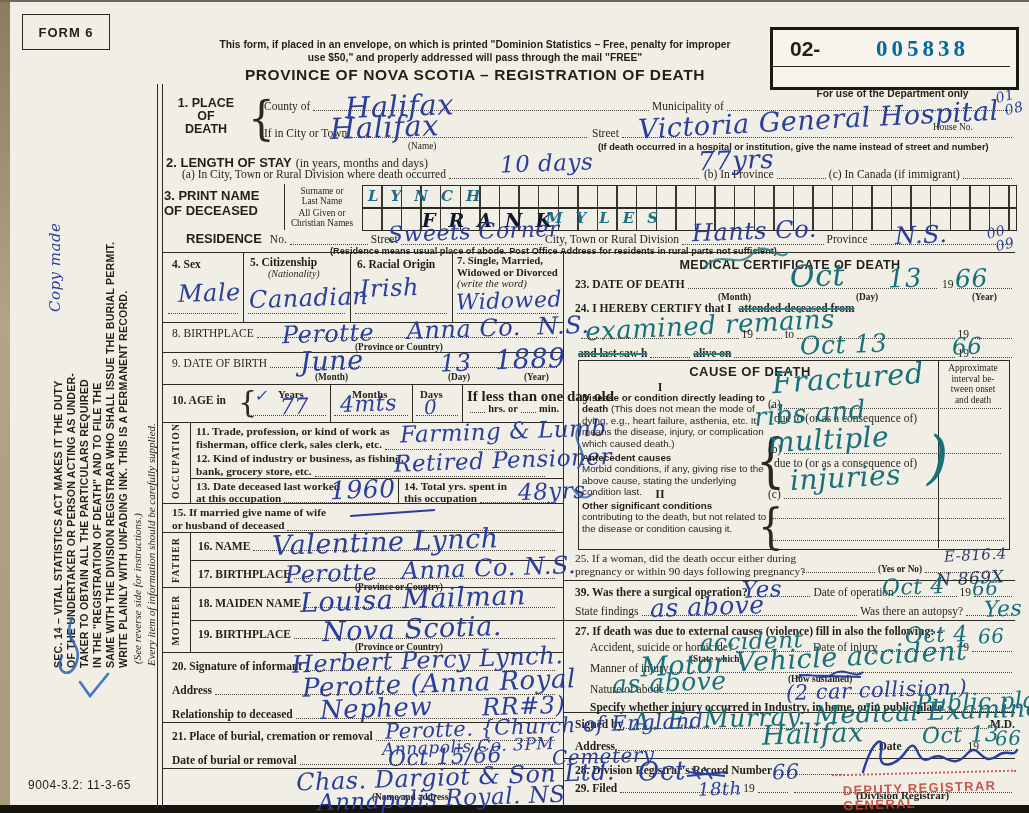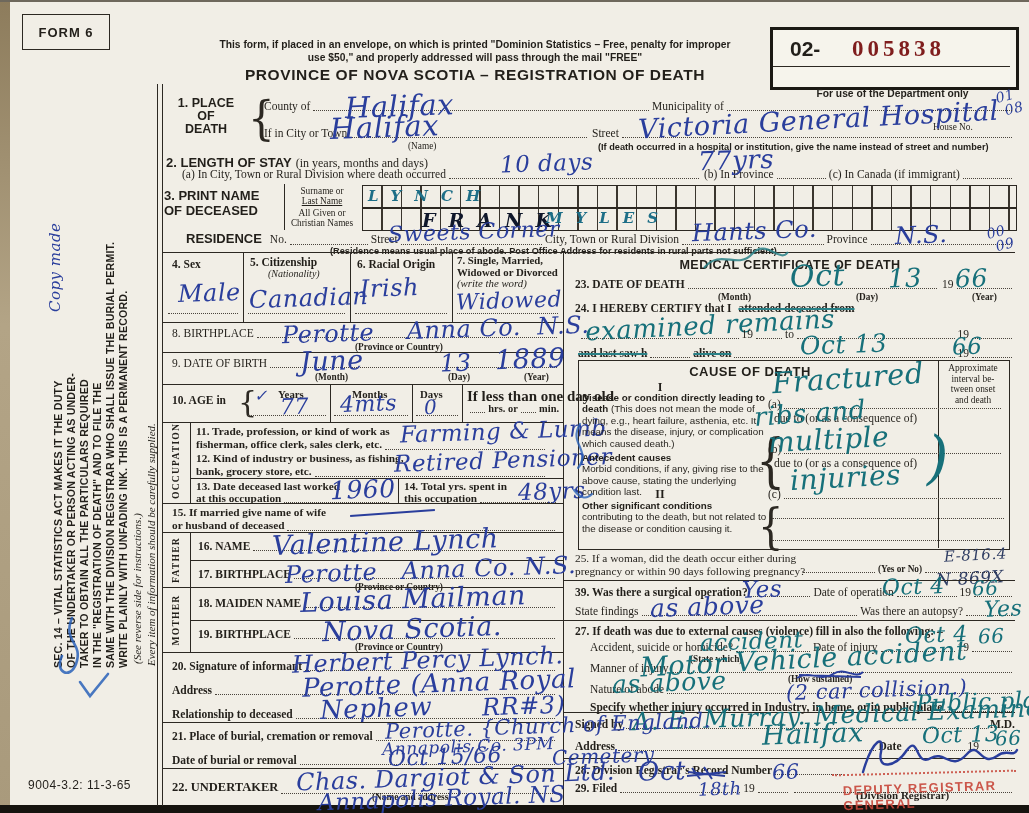--- a/index.html
+++ b/index.html
@@ -14,21 +14,21 @@
   .nw{white-space:nowrap;}
   .row{position:absolute;display:flex;align-items:baseline;white-space:nowrap;}
   .dots{flex:1;border-bottom:1.4px dotted #4a443c;min-width:10px;height:3px;align-self:flex-end;margin:0 3px 1px 3px;}
   .hline{position:absolute;background:#2c2822;height:1.4px;}
   .vline{position:absolute;background:#2c2822;width:1.4px;}
   .dotline{position:absolute;border-bottom:1.4px dotted #4a443c;height:0;}
   .hw{position:absolute;font-family:"DejaVu Serif",serif;font-style:italic;color:#2a3e9c;
       white-space:nowrap;line-height:1;transform:rotate(-2deg);letter-spacing:.5px;}
   .teal{color:#17707a;}
   .dkblue{color:#2f3d63;}
-  .green{color:#7f1d1d;}
+  .green{color:#0369a1;margin-left:24px;}
   .struck{text-decoration:line-through;text-decoration-thickness:2px;text-decoration-color:#2a8187;}
   .rot{transform:rotate(-90deg);transform-origin:0 0;}
   .grid{position:absolute;height:21px;border:1.5px solid #2c2822;
         background:repeating-linear-gradient(to right,transparent 0,transparent 18.2px,#3a352d 18.2px,#3a352d 19.6px);}
   .lbl{font-size:11.5px;}
   .note{font-size:9.3px;}
   .brace{position:absolute;font-family:"DejaVu Serif",serif;font-weight:400;color:#2c2822;}
   svg{position:absolute;overflow:visible;}
 </style>
 </head>
@@ -121,21 +121,21 @@
   <div class="hw" style="left:500px;top:152px;font-size:23px;">10 days</div>
   <div class="hw" style="left:698px;top:147px;font-size:26px;">77yrs</div>
 
   <div class="abs sans b" style="left:164px;top:188px;font-size:13px;line-height:15px;">
     <div>3. PRINT NAME</div>
     <div>OF DECEASED</div>
   </div>
   <div class="vline" style="left:284px;top:184px;height:46px;"></div>
   <div class="abs serif c" style="left:286px;top:186px;width:72px;font-size:9.3px;line-height:10px;">
     <div>Surname or</div>
-    <div style="text-decoration:underline;">Last Name</div>
+    <div style="">Last Name</div>
   </div>
   <div class="abs serif c" style="left:284px;top:208px;width:76px;font-size:9.3px;line-height:10px;">
     <div>All Given or</div>
     <div>Christian Names</div>
   </div>
   <div class="grid" style="left:362px;top:185px;width:653px;"></div>
   <div class="grid" style="left:362px;top:208px;width:653px;"></div>
   <div class="hw b" style="left:368px;top:189px;font-size:15px;letter-spacing:13px;color:#1d6e87;transform:none;">LYNCH</div>
   <div class="hw b" style="left:422px;top:211px;font-size:19px;letter-spacing:13px;color:#0f172a;transform:none;">FRANK</div>
   <div class="hw b" style="left:538px;top:211px;font-size:15px;letter-spacing:13px;color:#1d6e87;transform:none;padding-left:8px;">MYLES</div>
@@ -334,24 +334,20 @@
   <div class="hw" style="left:385px;top:716px;font-size:21px;z-index:3;">Perotte. {Church of England.</div>
   <div class="hw" style="left:382px;top:738px;font-size:17px;z-index:3;">Annapolis Co. 3PM</div>
   <div class="row lbl" style="left:172px;top:754px;width:386px;">
     <span class="serif b">Date of burial or removal</span>
       <span class="dots"></span>
   </div>
   <div class="hw" style="left:388px;top:746px;font-size:22px;z-index:3;">Oct 15/66</div>
   <div class="hw" style="left:552px;top:746px;font-size:20px;z-index:3;">Cemetery</div>
   <div class="hline" style="left:163px;top:768px;width:400px;"></div>
 
-  <div class="row lbl" style="left:172px;top:780px;width:386px;">
-    <span class="serif b" style="font-size:12.5px;">22. UNDERTAKER</span>
-      <span class="dots"></span>
-  </div>
   <div class="abs serif b note" style="left:372px;top:792px;">(Name and address)</div>
   <div class="hw" style="left:296px;top:765px;font-size:24px;z-index:3;">Chas. Dargiot &amp; Son Ltd.</div>
   <div class="hw" style="left:318px;top:787px;font-size:23px;z-index:3;">Annapolis Royal. NS</div>
 
   <div class="abs sans b c" style="left:575px;top:258px;width:430px;font-size:12.6px;letter-spacing:.4px;">MEDICAL CERTIFICATE OF DEATH</div>
   <svg style="left:700px;top:246px;" width="90" height="26" viewBox="0 0 90 26">
     <path d="M4 22 C20 2 38 24 52 8 S80 18 88 6" fill="none" stroke="#2a8187" stroke-width="2.2" opacity=".85"></path>
   </svg>
 
   <div class="row lbl" style="left:575px;top:278px;width:365px;">

